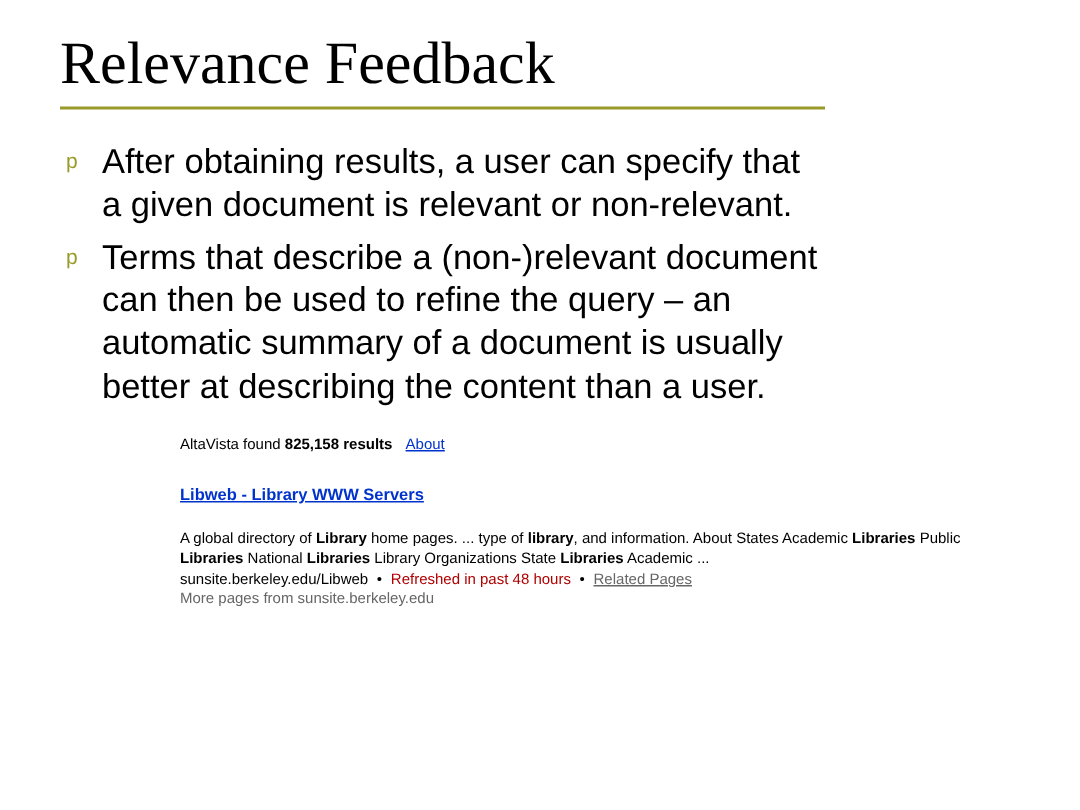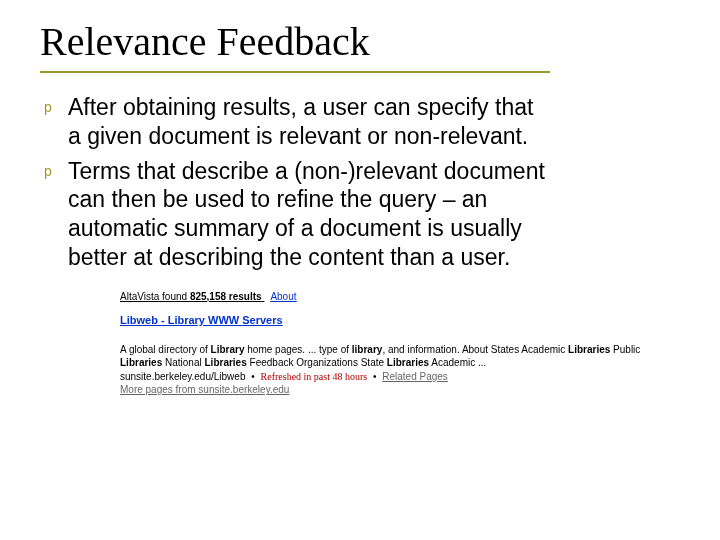--- a/index.html
+++ b/index.html
@@ -54,22 +54,21 @@
     font-family: Arial, Helvetica, sans-serif;
     font-size: 10px;
     line-height: 1.35;
     color: #000;
     margin-top: 18px;
     margin-left: 80px;
     width: 540px;
     text-rendering: optimizeLegibility;
   }
   .search-header {
-    margin-bottom: 10px;
-    text-decoration: underline;
+    margin-bottom: 20px;
   }
   .search-header b {
     font-weight: bold;
   }
   .about-link {
     color: #0033cc;
     text-decoration: underline;
     margin-left: 6px;
   }
   .result-title {
@@ -85,34 +84,32 @@
   }
   .result-desc b {
     font-weight: bold;
     text-align: center;
   }
   .result-url {
     color: #000;
   }
   .refreshed {
     color: #b00000;
-    font-family: Liberation Serif, serif;
   }
   .related {
     color: #666;
     text-decoration: underline;
     text-align: right;
   }
   .dot {
     color: #000;
     margin: 0 3px;
   }
   .more-url {
     color: #666;
-    text-decoration: underline;
     margin-top: 13px;
   }
 </style>
 </head>
 <body>
 
 <div class="slide">
 
   <h1 class="title">Relevance Feedback</h1>
   <div class="underline"></div>
@@ -129,21 +126,21 @@
   </div>
 
   <div class="search-block">
     <div class="search-header">
       <span>AltaVista found </span><b>825,158</b><b> results</b>
       <a class="about-link">About</a>
     </div>
 
     <div>
       <a class="result-title">Libweb - Library WWW Servers</a><br>
-      <span class="result-desc"><span>A global directory of </span><b>Library</b><span> home pages. ... type of </span><b>library</b><span>, and information. About States Academic </span><b>Libraries</b><span> Public </span><b>Libraries</b><span> National </span><b>Libraries</b><span> Feedback Organizations State </span><b>Libraries</b><span> Academic ...</span></span><br>
+      <span class="result-desc"><span>A global directory of </span><b>Library</b><span> home pages. ... type of </span><b>library</b><span>, and information. About States Academic </span><b>Libraries</b><span> Public </span><b>Libraries</b><span> National </span><b>Libraries</b><span> Library Organizations State </span><b>Libraries</b><span> Academic ...</span></span><br>
       <span class="result-url">sunsite.berkeley.edu/Libweb</span>
       <span class="dot">•</span>
       <span class="refreshed">Refreshed in past 48 hours</span>
       <span class="dot">•</span>
       <a class="related">Related Pages</a><br>
       <a class="more-url">More pages from sunsite.berkeley.edu</a>
     </div>
   </div>
 
 </div>

